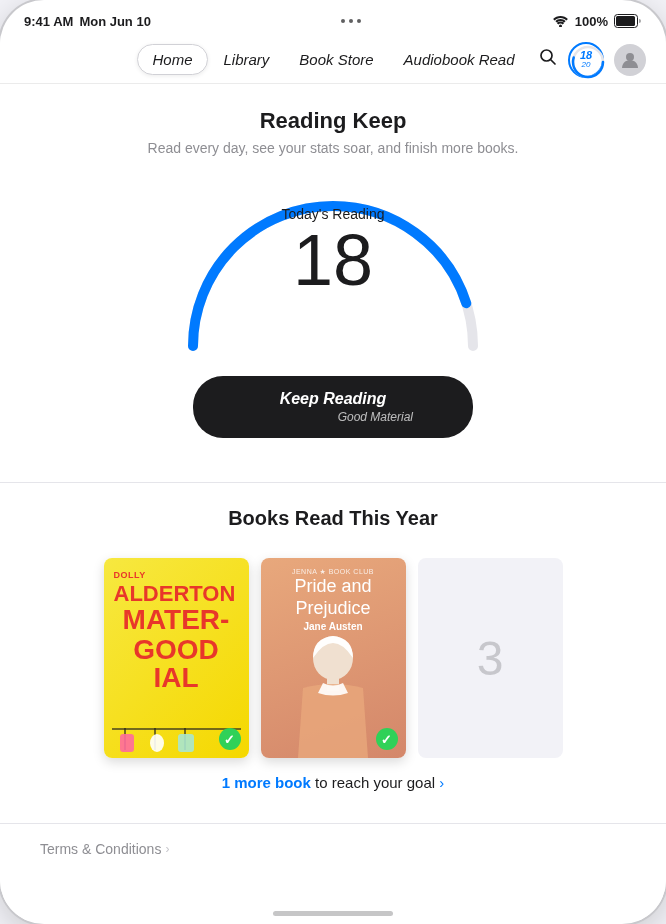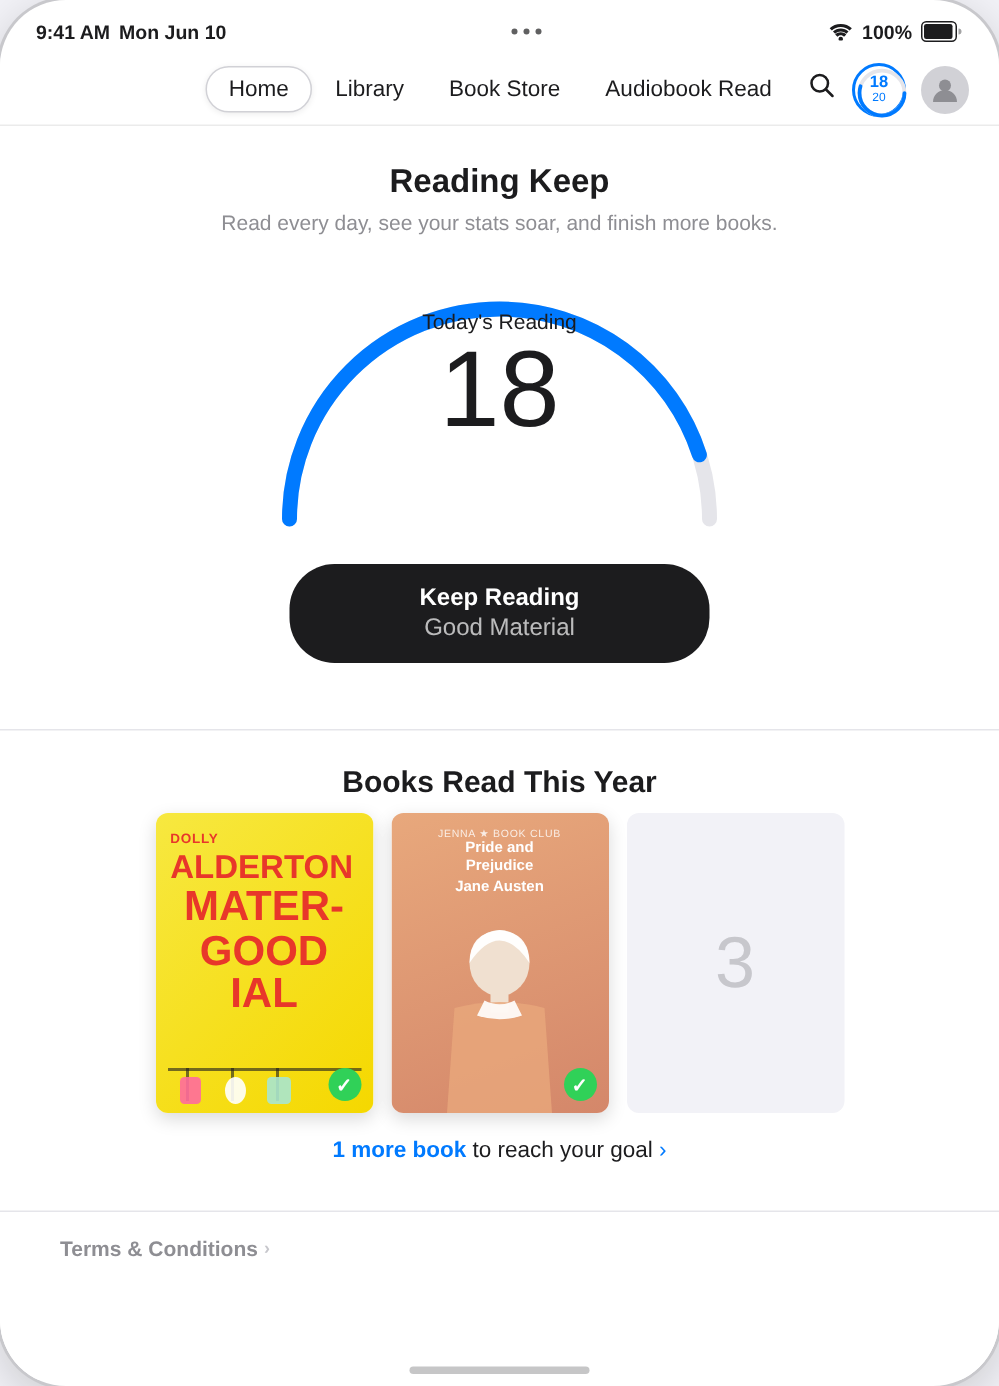--- a/index.html
+++ b/index.html
@@ -62,20 +62,21 @@
     .nav-bar {
       display: flex;
       justify-content: center;
       align-items: center;
       gap: 0;
       padding: 8px 20px;
       background: rgba(255,255,255,0.92);
       backdrop-filter: blur(10px);
       border-bottom: 1px solid rgba(0,0,0,0.08);
       position: relative;
+      font-style: italic;
     }
     .nav-items {
       display: flex;
       align-items: center;
       gap: 2px;
       flex: 1;
       justify-content: center;
     }
     .nav-item {
       padding: 6px 14px;
@@ -204,45 +205,47 @@
       border: none;
       border-radius: 30px;
       padding: 14px 60px;
       font-size: 16px;
       font-weight: 600;
       cursor: pointer;
       display: block;
       margin: 0 auto;
       text-align: center;
       width: 280px;
+      font-style: italic;
     }
     .keep-reading-sub {
-      font-size: 16px;
+      font-size: 12px;
       font-weight: 400;
       margin-top: 2px;
       opacity: 0.7;
+      text-align: right;
     }
 
     
     .divider {
       height: 1px;
       background: #e5e5ea;
       margin: 24px 0;
     }
 
     
     .books-section {
       padding: 0 40px 20px;
       text-align: center;
     }
     .books-section-title {
       font-size: 20px;
       font-weight: 700;
       color: #1c1c1e;
-      margin-bottom: 8px;
+      margin-bottom: 28px;
     }
     .books-row {
       display: flex;
       gap: 12px;
       justify-content: center;
       margin-bottom: 16px;
     }
     .book-cover {
       width: 145px;
       height: 200px;
@@ -288,22 +291,22 @@
       padding: 10px 10px 4px;
     }
     .book2-series {
       font-size: 7px;
       color: #fff;
       opacity: 0.8;
       text-transform: uppercase;
       letter-spacing: 0.5px;
     }
     .book2-title-text {
-      font-size: 10px;
-      font-weight: 700;
+      font-size: 18px;
+      font-weight: 400;
       color: #fff;
       line-height: 1.2;
     }
     .book2-author-text {
       font-size: 10px;
       font-weight: 700;
       color: #fff;
       margin-top: 2px;
     }
 
@@ -351,21 +354,20 @@
     .books-cta-sub {
       font-size: 13px;
       color: #8e8e93;
     }
 
     
     .terms-section {
       padding: 16px 40px 12px;
       border-top: 1px solid #e5e5ea;
       margin-top: 8px;
-      font-weight: bold;
     }
     .terms-link {
       font-size: 14px;
       color: #8e8e93;
       cursor: pointer;
       display: inline-flex;
       align-items: center;
       gap: 4px;
     }
     .terms-chevron {

